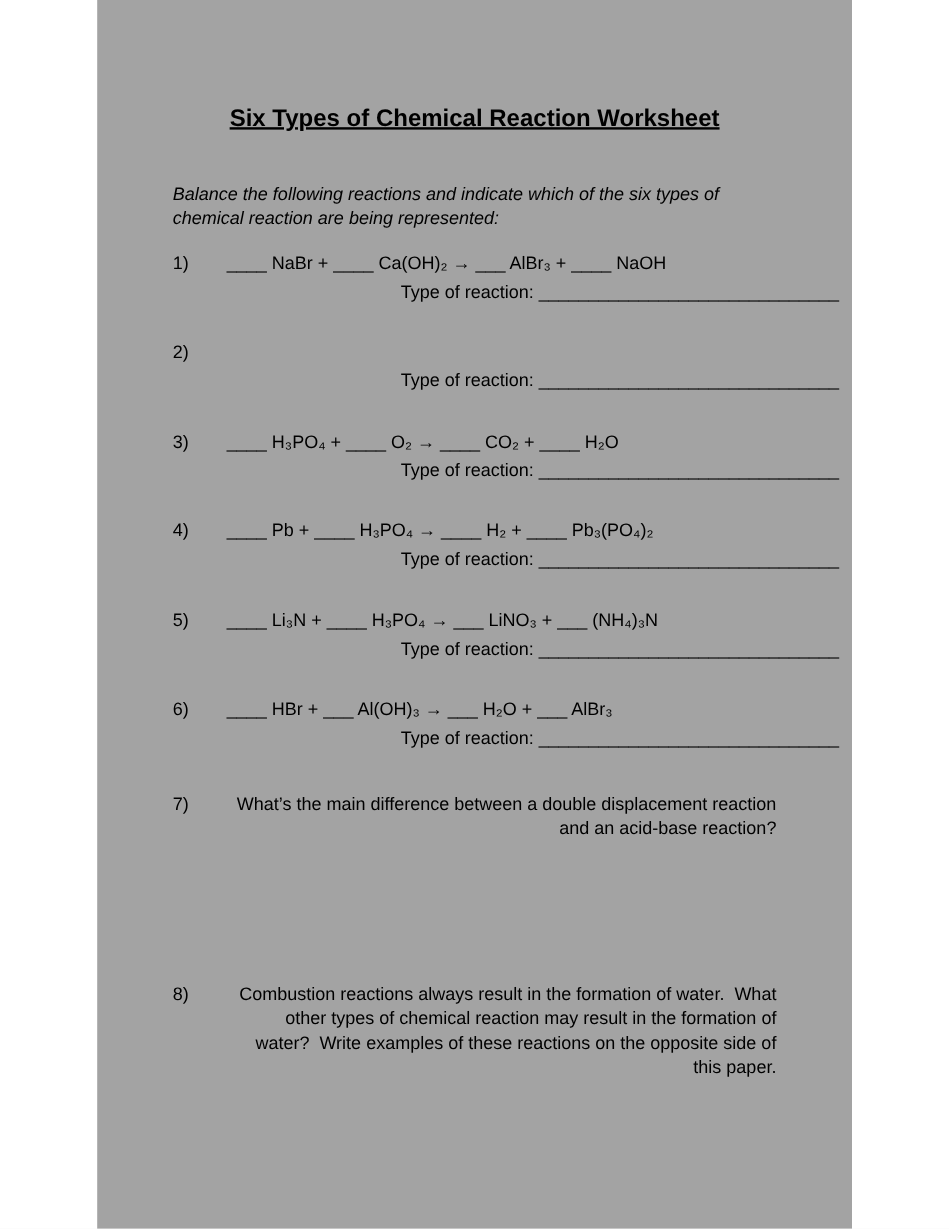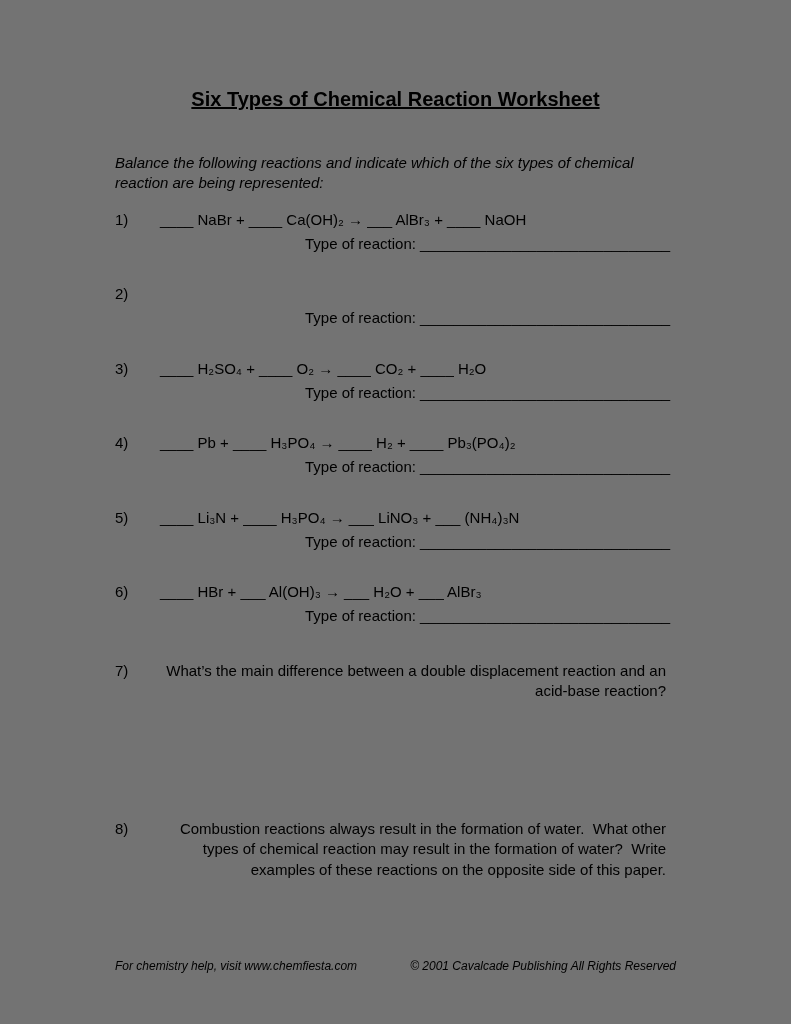--- a/index.html
+++ b/index.html
@@ -7,25 +7,25 @@
     margin: 0;
     padding: 0;
     background: #ffffff;
   }
   body {
     font-family: "Liberation Sans", "DejaVu Sans", sans-serif;
     color: #000000;
   }
   .page {
     position: relative;
-    width: 791px;
+    width: 629px;
     height: 1024px;
     margin: 0 auto;
-    background: #737373;
-    padding: 0 115px;
+    background: #a3a3a3;
+    padding: 0 63px;
     overflow: hidden;
     font-size: 15px;
     line-height: 1.35;
   }
   h1.title {
     margin: 88px 0 0 0;
     font-size: 20px;
     font-weight: bold;
     text-decoration: underline;
     text-align: center;
@@ -98,21 +98,21 @@
       <span class="q-num">2)</span>
     </div>
     <div class="type-row">
       <span class="type-label">Type of reaction:</span><span class="answer-blank">______________________________</span>
     </div>
   </div>
 
   <div class="q-block">
     <div class="q-row">
       <span class="q-num">3)</span>
-      <span class="q-eq">____ H₂SO₄ + ____ O₂ → ____ CO₂ + ____ H₂O</span>
+      <span class="q-eq">____ H₃PO₄ + ____ O₂ → ____ CO₂ + ____ H₂O</span>
     </div>
     <div class="type-row">
       <span class="type-label">Type of reaction:</span><span class="answer-blank">______________________________</span>
     </div>
   </div>
 
   <div class="q-block">
     <div class="q-row">
       <span class="q-num">4)</span>
       <span class="q-eq">____ Pb + ____ H₃PO₄ → ____ H₂ + ____ Pb₃(PO₄)₂</span>
@@ -149,18 +149,14 @@
     </div>
   </div>
 
   <div class="q-block q8">
     <div class="q-row">
       <span class="q-num">8)</span>
       <span class="q-text">Combustion reactions always result in the formation of water.  What other types of chemical reaction may result in the formation of water?  Write examples of these reactions on the opposite side of this paper.</span>
     </div>
   </div>
 
-  <div class="footer">
-    <span>For chemistry help, visit www.chemfiesta.com</span>
-    <span>© 2001 Cavalcade Publishing All Rights Reserved</span>
-  </div>
 
 </div>
 
 </body></html>

